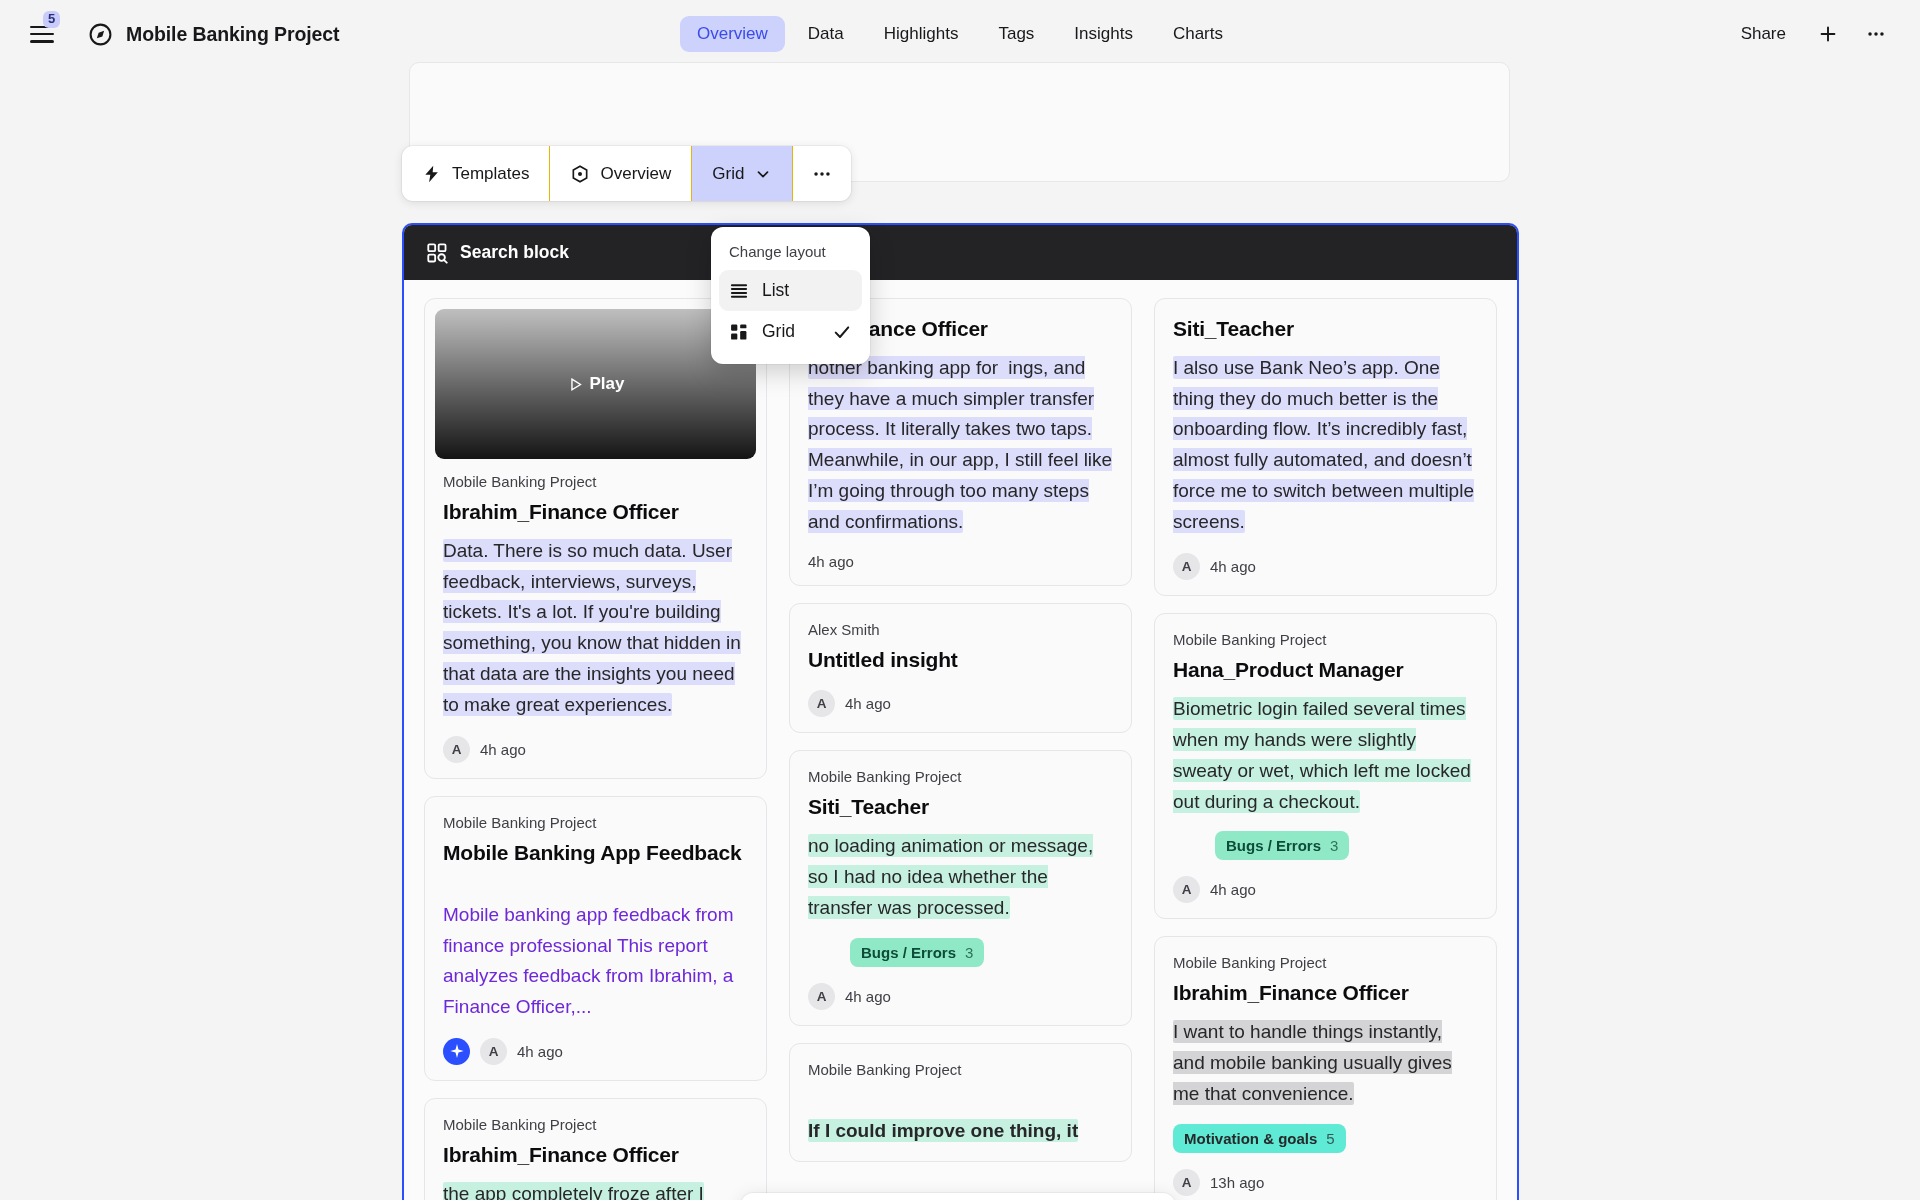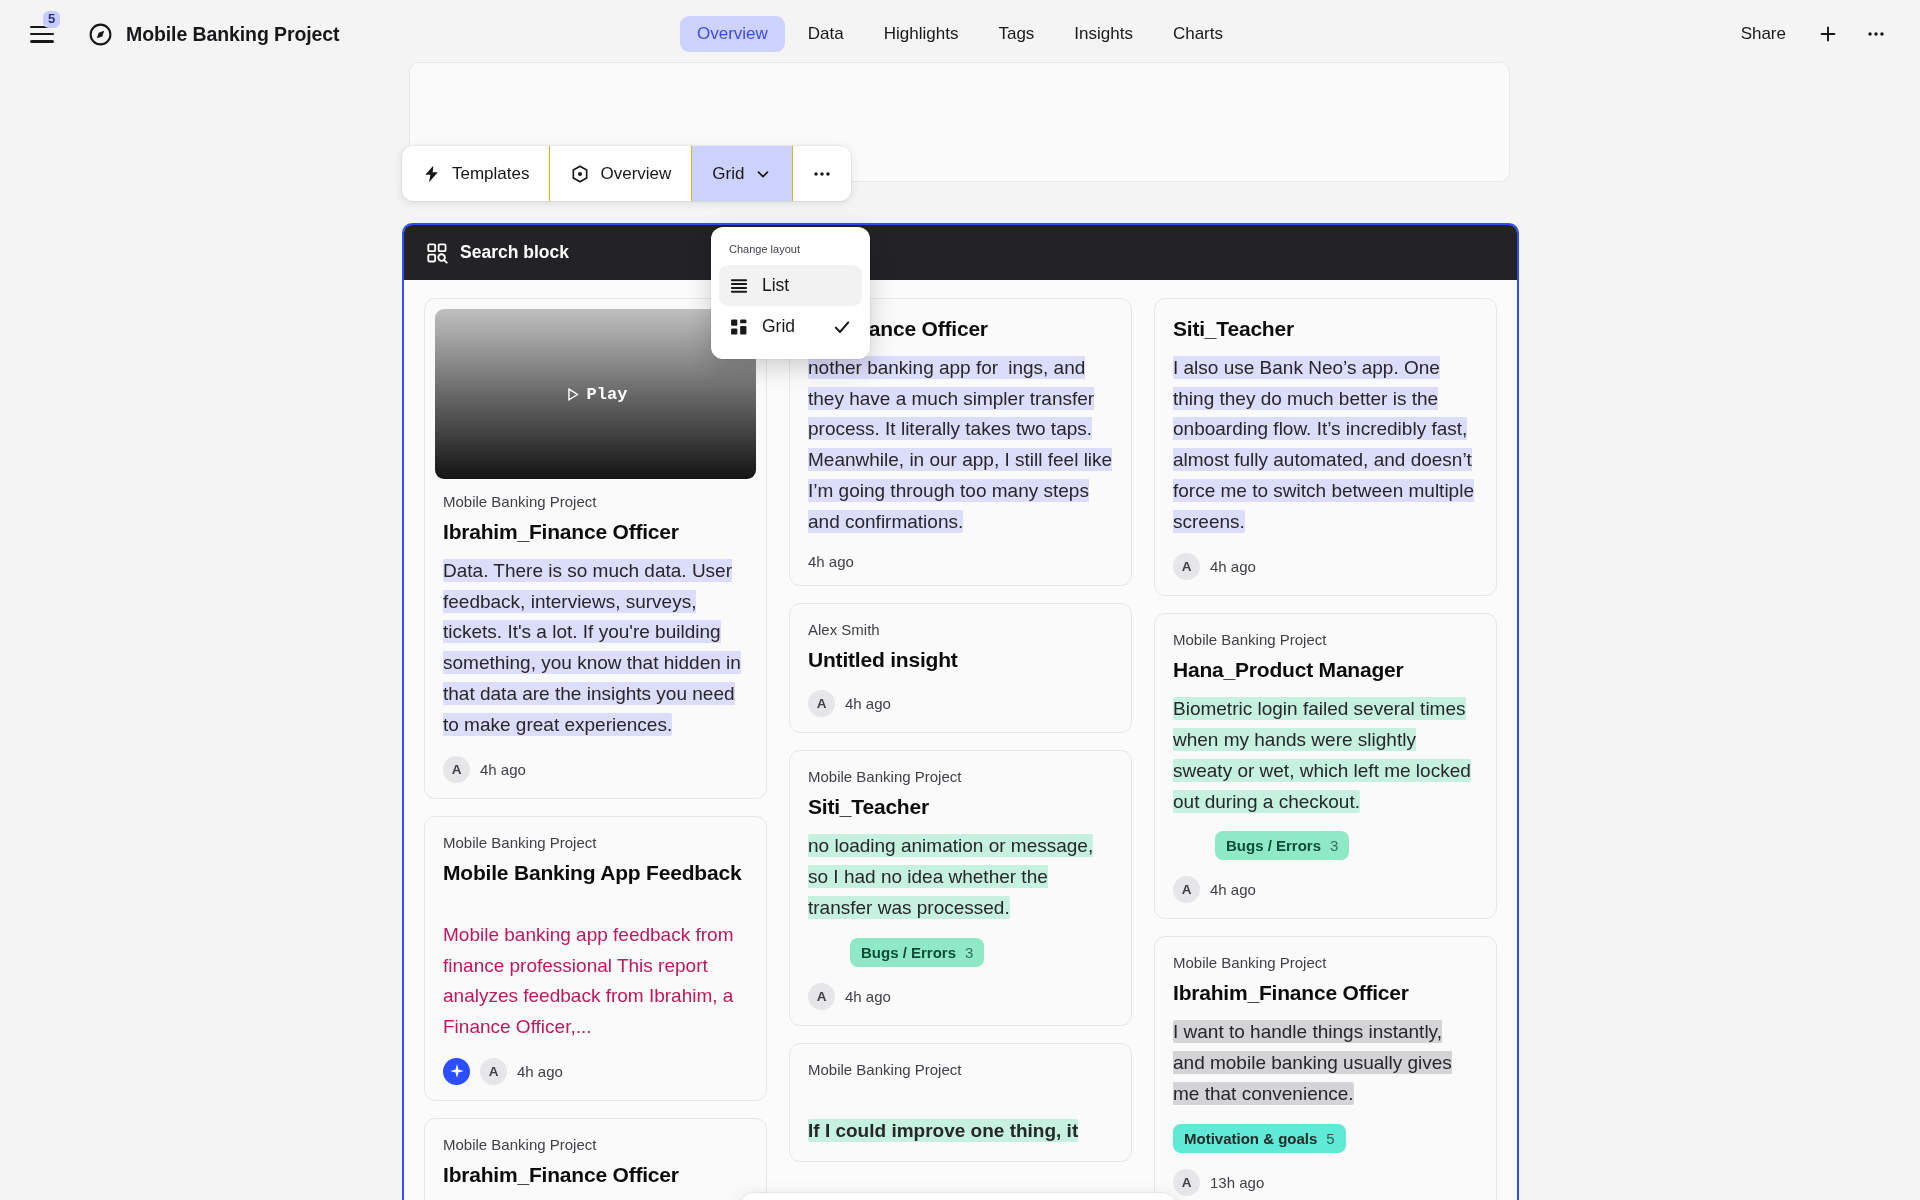--- a/index.html
+++ b/index.html
@@ -84,21 +84,21 @@
     padding: 17px 18px 15px 18px;
   }
   .card.flat { padding: 10px 10px 15px 10px; }
   .card-src { font-size: 15px; color:#3f3f46; margin-bottom: 9px; }
   .card-title { font-size: 21px; font-weight: 700; color:#0c0c0e; line-height: 1.28; margin-bottom: 10px; letter-spacing:-0.2px; }
   .card-quote { font-size: 19px; line-height: 1.62; color:#27272a; }
   .card-quote .hl { border-radius: 2px; padding: 1px 0; }
   .hl-purple { background:#dcdcfb; }
   .hl-green  { background:#c6f0df; }
   .hl-grey   { background:#d4d4d6; }
-  .card-body { font-size: 19px; line-height: 1.6; color:#be185d;margin-top:33px; }
+  .card-body { font-size: 19px; line-height: 1.6; color:#6d28d9;margin-top:33px; }
 
   .tag {
     display:inline-flex; align-items:center; gap: 9px;
     font-size: 15px; font-weight: 700; border-radius: 8px;
     padding: 6px 11px; margin-top: 14px;
   }
   .tag .cnt { font-weight: 400; opacity:.75; }
   .tag-green { background:#8fe9c6; color:#0d4c39;margin-left:42px; }
   .tag-grey  { background:#5eead4; color:#28282b; }
 
@@ -109,36 +109,35 @@
     font-size: 13.5px; font-weight:700; color:#3f3f46;
   }
   .spark-avatar {
     width: 27px; height: 27px; border-radius:50%; background:#2b4eff;
     display:flex; align-items:center; justify-content:center; color:#fff;
   }
   .time { font-size: 15px; color:#3f3f46; }
 
   
   .video {
-    height: 170px; border-radius: 9px; margin-bottom: 14px;
+    height: 150px; border-radius: 9px; margin-bottom: 14px;
     background: linear-gradient(180deg,#bfbfbf 0%,#9a9a9a 22%,#5b5b5b 58%,#141414 100%);
     display:flex; align-items:center; justify-content:center; gap: 6px;
     position: relative;
-    font-family: Liberation Mono, monospace;
   }
   .video .play-label { color:#fff; font-size: 17px; font-weight: 600; display:flex; align-items:center; gap:6px; }
 
   
   .dropdown {
     position:absolute; left: 711px; top: 159px; width: 159px;
     background:#ffffff; border-radius: 12px;
     box-shadow: 0 8px 26px rgba(0,0,0,.18), 0 0 0 1px rgba(0,0,0,.04);
     padding: 10px 8px 12px 8px; z-index: 60;
   }
-  .dd-label { font-size: 11px; color:#3f3f46; padding: 6px 10px 10px 10px; }
+  .dd-label { font-size: 15px; color:#3f3f46; padding: 6px 10px 10px 10px; }
   .dd-item {
     display:flex; align-items:center; gap: 13px; padding: 10px 10px;
     border-radius: 9px; font-size: 17.5px; color:#18181b; cursor:pointer;
   }
   .dd-item.hover { background:#f2f2f3; }
   .dd-item .check { margin-left: auto; }
 
   
   .chatbar {
     position:absolute; left: 741px; top: 1125px; width: 434px; height: 53px;

